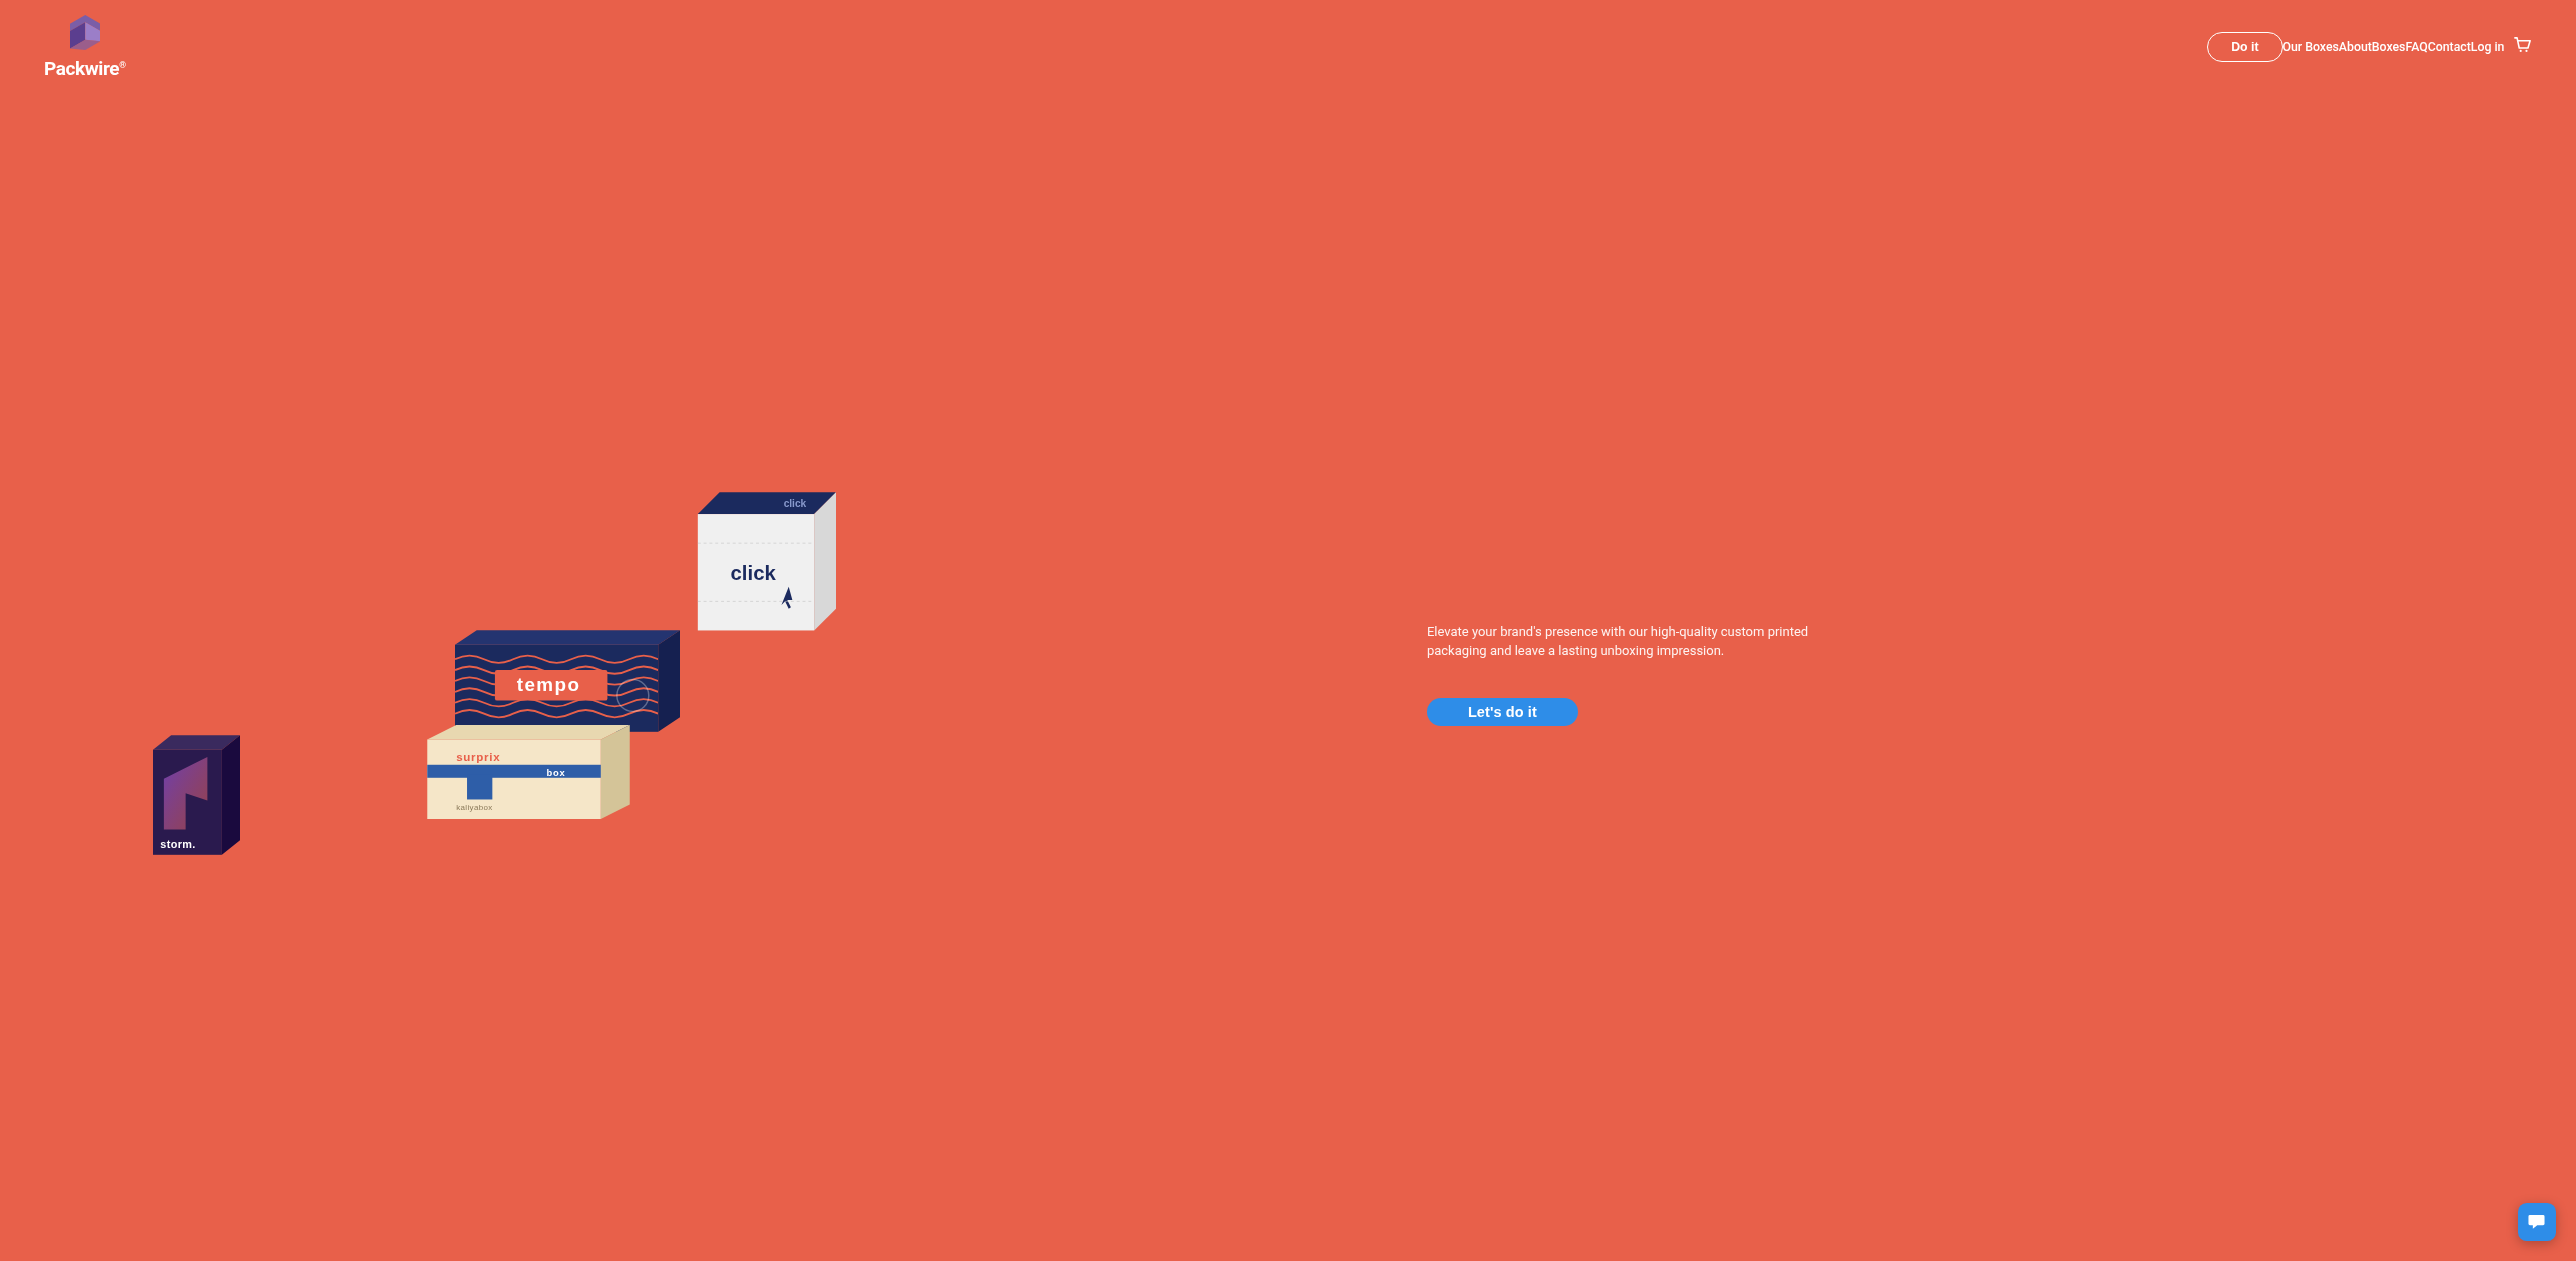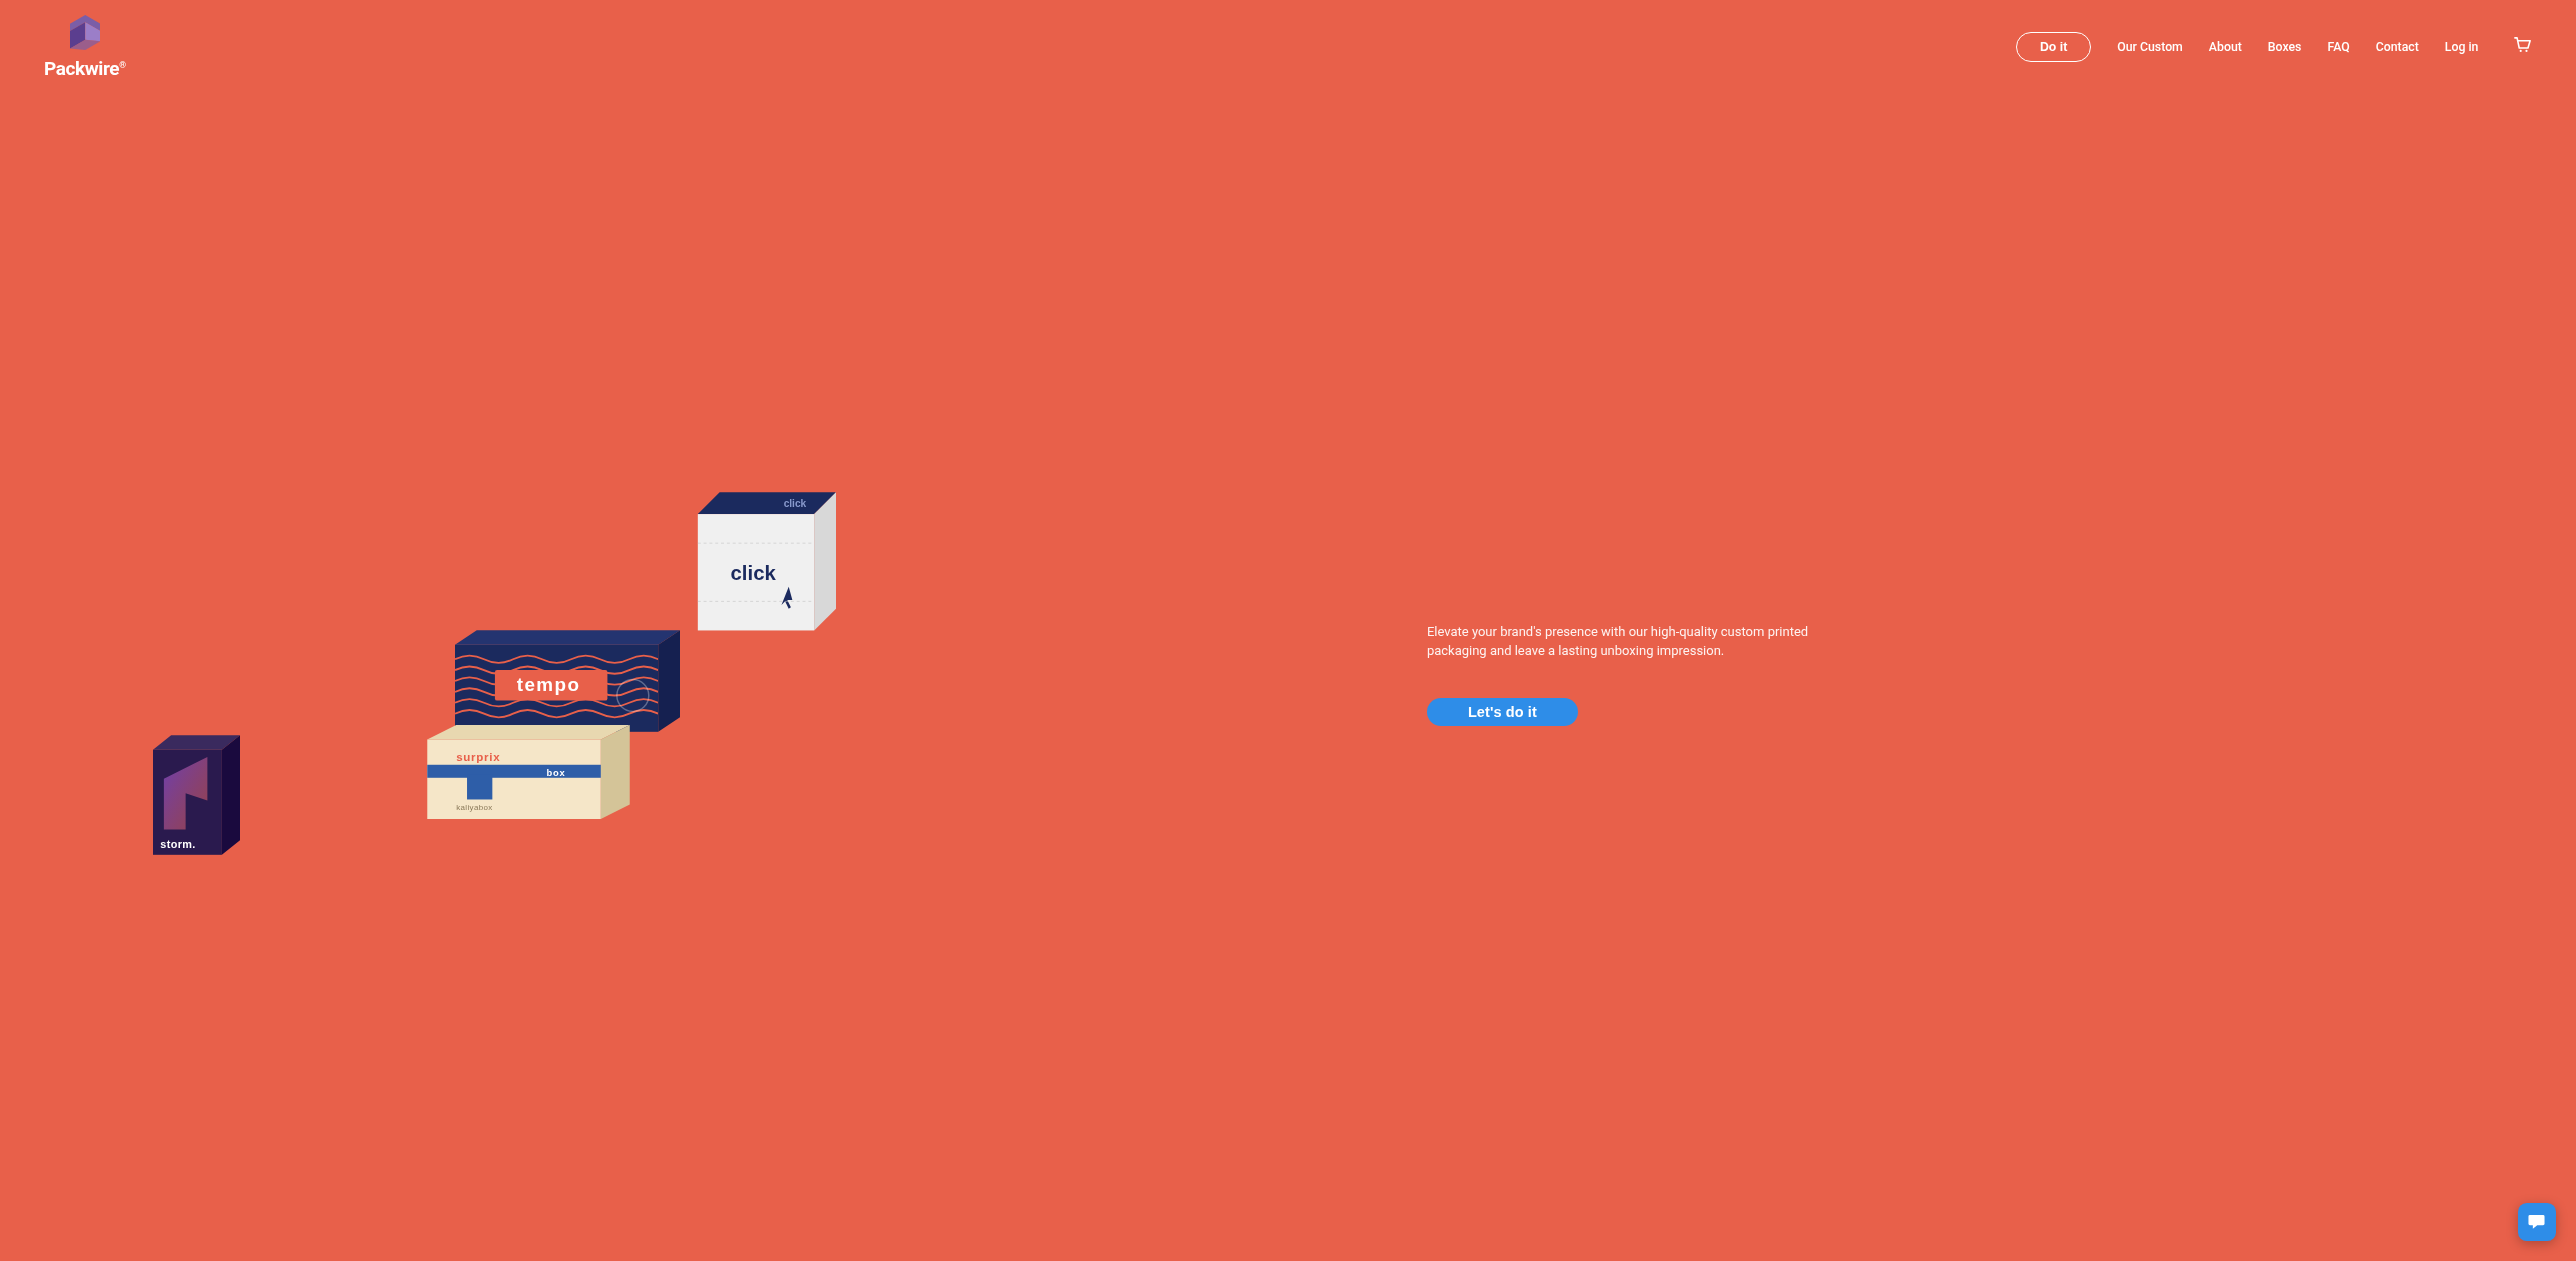--- a/index.html
+++ b/index.html
@@ -42,21 +42,20 @@
     }
 
     .logo-reg {
       font-size: 8.7px;
       vertical-align: super;
     }
 
     nav {
       display: flex;
       align-items: center;
-      gap: 26px;
     }
 
     .nav-cta {
       border: 1.5px solid white;
       border-radius: 36px;
       padding: 7.3px 23px;
       font-size: 12.3px;
       font-weight: 600;
       color: white;
       background: transparent;
@@ -206,21 +205,21 @@
       <path d="M21 10 L42 22 L42 36 L21 34 Z" fill="#9B7EC8"></path>
       <path d="M0 46 L21 34 L42 36 L21 48 Z" fill="#7B5EA7" opacity="0.7"></path>
     </svg>
     <span class="logo-text">
       <span>Packwire</span><span class="logo-reg">®</span>
     </span>
   </div>
 
   <nav>
     <button class="nav-cta">Do it</button>
-    <a class="nav-link">Our Custom</a>
+    <a class="nav-link">Our Boxes</a>
     <a class="nav-link">About</a>
     <a class="nav-link">Boxes</a>
     <a class="nav-link">FAQ</a>
     <a class="nav-link">Contact</a>
     <a class="nav-link">Log in</a>
     <div class="cart-icon-wrap">
       <svg width="20.3" height="20.3" viewBox="0 0 28 28" fill="none" xmlns="http://www.w3.org/2000/svg">
         <path d="M4 4H7L10 18H22L25 8H8" stroke="white" stroke-width="2.2" stroke-linecap="round" stroke-linejoin="round"></path>
         <circle cx="12" cy="22" r="1.5" fill="white"></circle>
         <circle cx="20" cy="22" r="1.5" fill="white"></circle>

